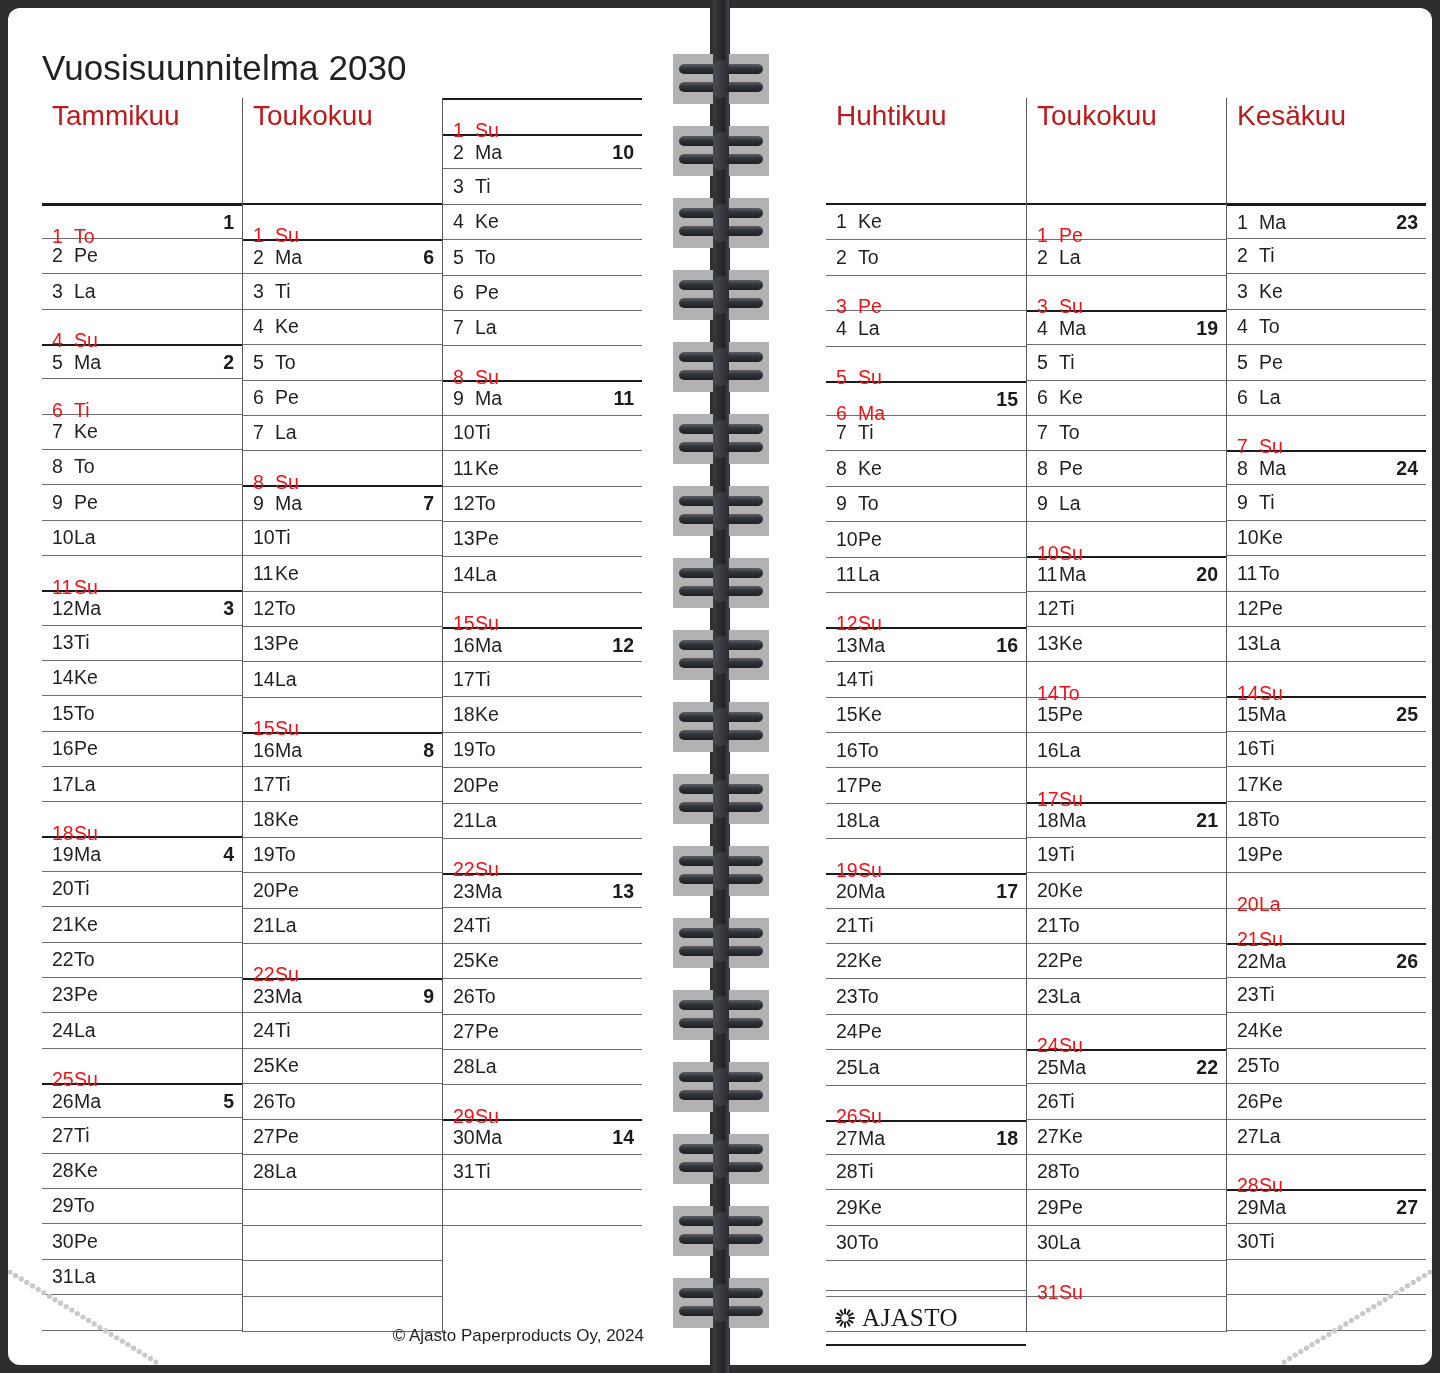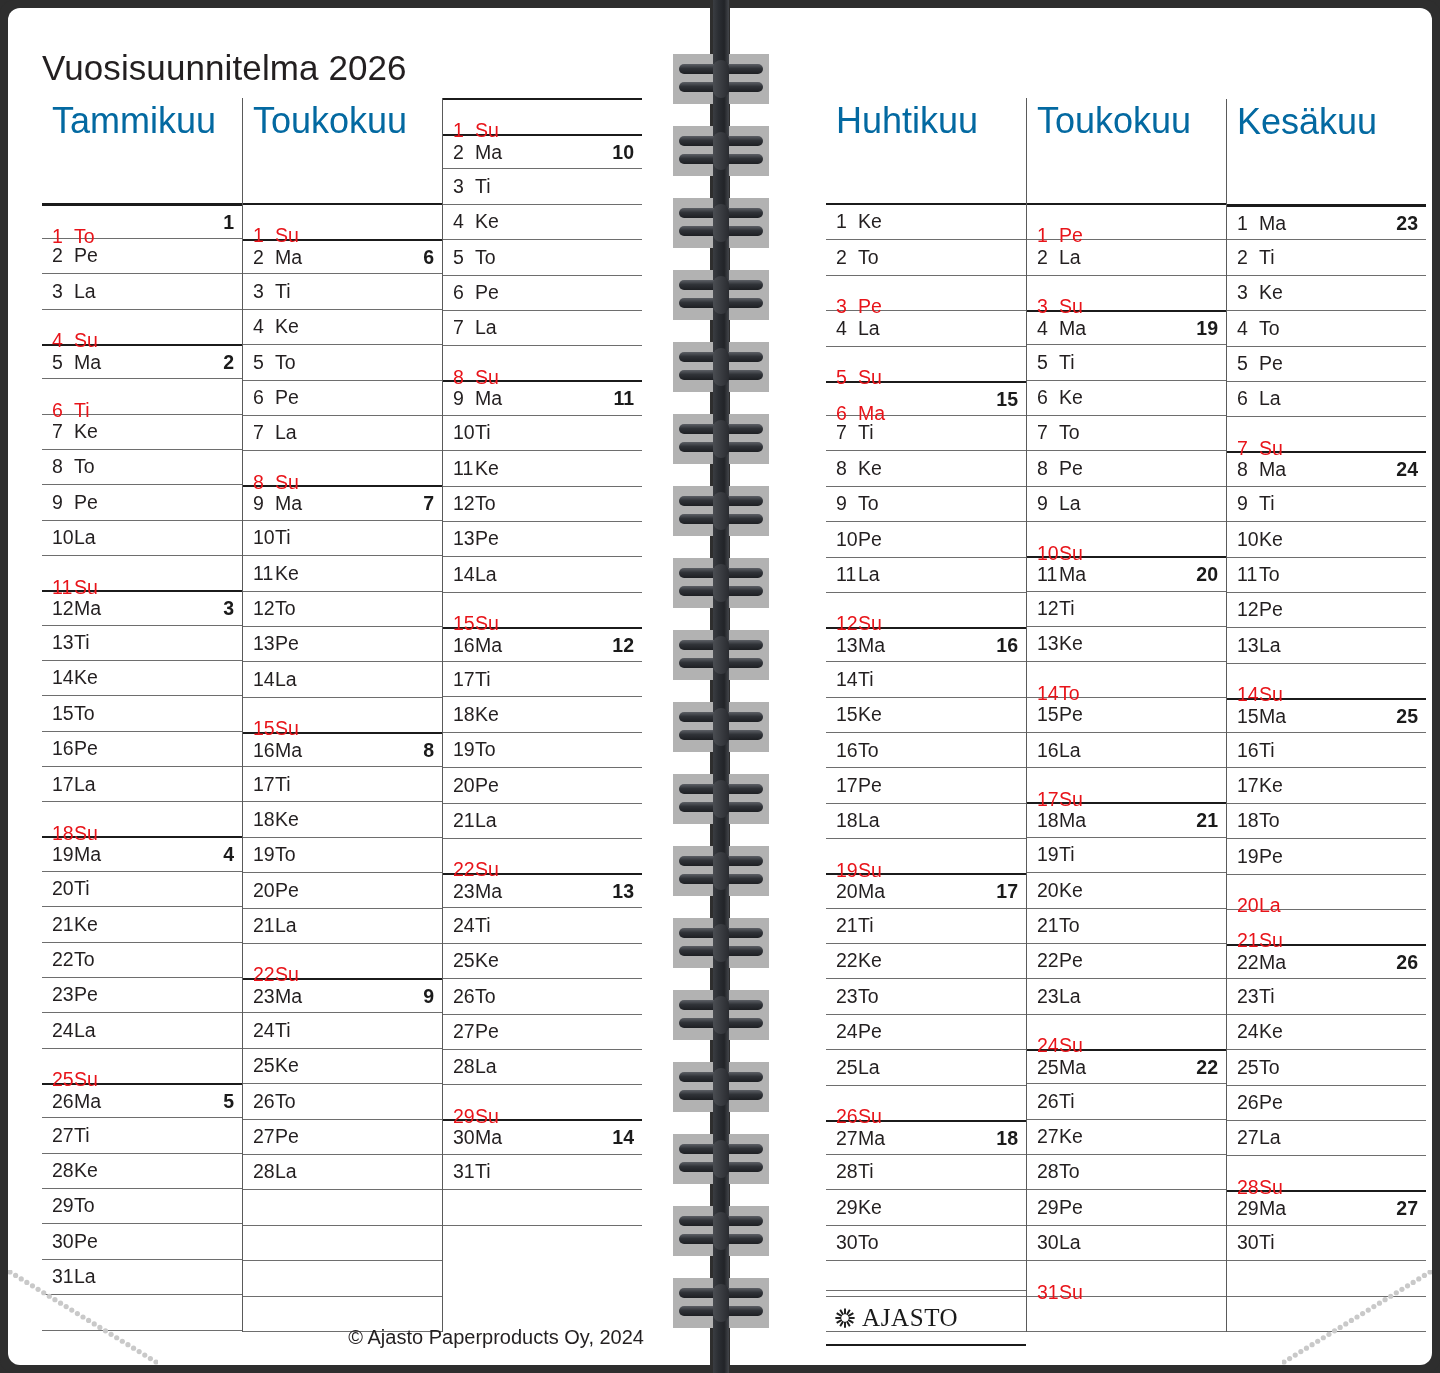--- a/index.html
+++ b/index.html
@@ -46,33 +46,33 @@
     white-space: nowrap;
   }
 
   
   .months {
     position: absolute;
     display: flex;
     top: 90px;
   }
   #months-left  { left: 34px;  }
-  #months-right { left: 96px; align-items: flex-end;  }
+  #months-right { left: 96px;  }
 
   .month-col {
     width: 200px;
     position: relative;
   }
   .month-col + .month-col {
     border-left: 1.6px solid #5a5a5a;
   }
   .month-name {
     height: 105px;
-    font-size: 36px;
-    color: #0369a1;
+    font-size: 28px;
+    color: #b91c1c;
     padding-left: 10px;
     padding-top: 2px;
     white-space: nowrap;
   }
   .days {
     border-top: 2.6px solid #1b1b1b;
   }
   .day-row {
     height: 35.4px;
     display: flex;
@@ -94,21 +94,21 @@
     font-size: 19.5px;
     color: #1b1b1b;
   }
 
   
   .copyright {
     position: absolute;
     left: 34px; top: 1318px;
     width: 602px;
     text-align: right;
-    font-size: 20px;
+    font-size: 17px;
     color: #231f20;
   }
   .brand {
     position: absolute;
     left: 96px; top: 1282px;
     width: 200px; height: 56px;
     display: flex; align-items: center; gap: 6px;
     padding-left: 8px;
     border-top: 1.4px solid #6e6e6e;
     border-bottom: 2.6px solid #1b1b1b;
@@ -161,21 +161,21 @@
     background: linear-gradient(90deg,#4a4d52,#2a2c31);
   }
 </style>
 </head>
 <body>
 
 <div id="planner">
 
   <div class="page" id="page-left">
 
-    <div class="doc-title">Vuosisuunnitelma 2026</div>
+    <div class="doc-title">Vuosisuunnitelma 2030</div>
 
     <div class="months" id="months-left">
         <div class="month-col">
           <div class="month-name">Tammikuu</div>
           <div class="days">
             <div class="day-row holiday after-sunday">
               <span class="daylabel"><span class="dnum">1</span>To</span>
               <span class="weeknum">1</span>
             </div>
             <div class="day-row">

